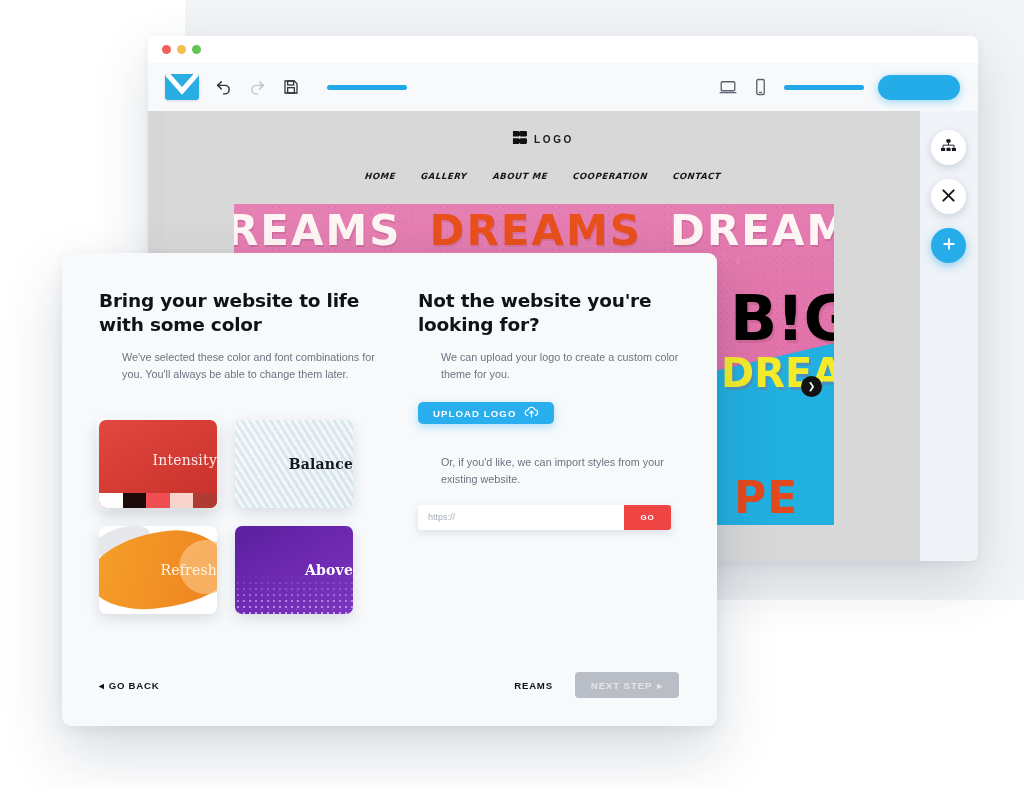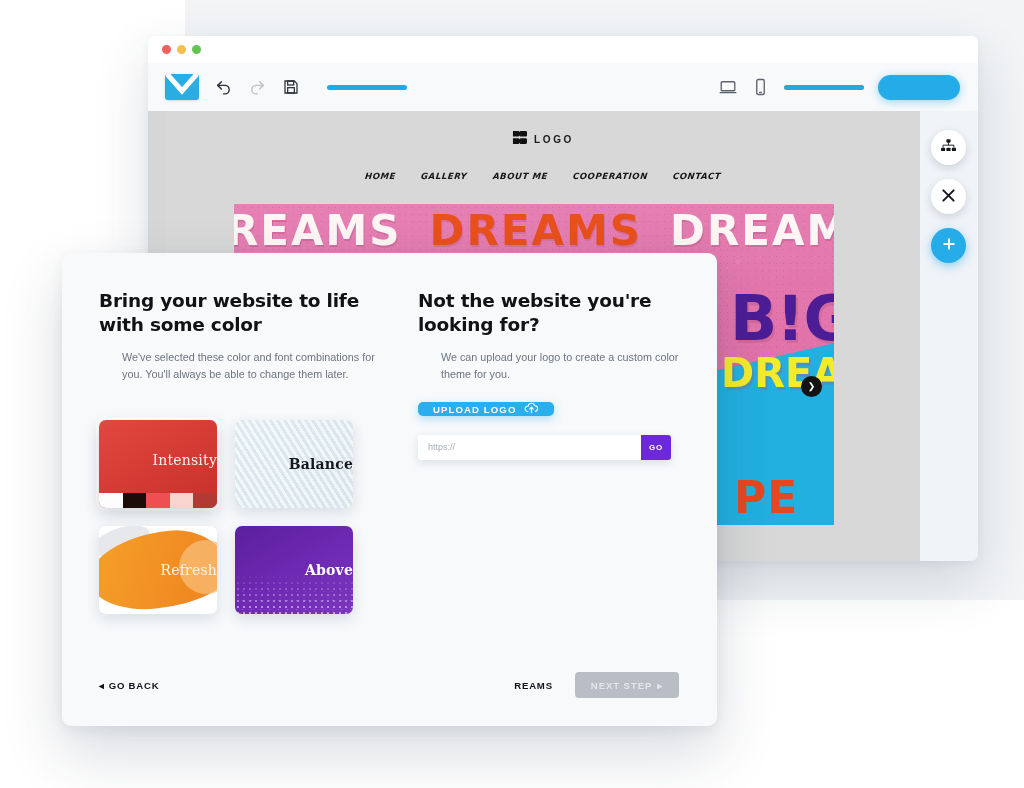--- a/index.html
+++ b/index.html
@@ -159,21 +159,21 @@
   .hero-word-o { color: #e8501c; text-shadow: 1px 2px 0 rgba(150,60,100,0.2); }
   .hero-strip-under {
     position: absolute; left:0; right:0; top: 48px; height: 8px;
     background: linear-gradient(90deg, rgba(255,255,255,0.08), rgba(255,255,255,0));
   }
   #hero-big {
     position: absolute; left: 496px; top: 78px;
     font-family: "DejaVu Sans", sans-serif;
     font-weight: 700;
     font-size: 62px;
-    color: #4c1d95;
+    color: #000000;
     letter-spacing: -1px;
     text-shadow: 2px 3px 0 rgba(170,80,120,0.3);
     white-space: nowrap;
   }
   #hero-dreams-yellow {
     position: absolute; left: 487px; top: 146px;
     font-family: "DejaVu Sans", sans-serif;
     font-weight: 700;
     font-size: 40px;
     color: #f4ec2b;
@@ -337,21 +337,21 @@
       radial-gradient(circle, rgba(190,150,235,0.6) 0.7px, transparent 1px);
     background-size: 6px 6px, 9px 9px;
     background-position: 0 0, 3px 4px;
     -webkit-mask-image: linear-gradient(to top, #000 0%, transparent 100%);
     mask-image: linear-gradient(to top, #000 0%, transparent 100%);
   }
 
   
   #upload-logo-button {
     margin-top: 20px;
-    height: 14px;
+    height: 22px;
     padding: 0 15px;
     background: #29aeee;
     color: #ffffff;
     border: none;
     border-radius: 5px;
     font-size: 9.6px;
     font-weight: 700;
     letter-spacing: 1.1px;
     display: inline-flex; align-items: center; gap: 8px;
     cursor: pointer;
@@ -374,22 +374,22 @@
     background: #ffffff;
     border-radius: 3px 0 0 3px;
     padding: 0 10px;
     font-family: "Liberation Sans", sans-serif;
     font-size: 9px;
     color: #4a515b;
     outline: none;
   }
   #import-url-input::placeholder { color: #a8aeb7; }
   #import-go-button {
-    width: 30px;
-    background: #6d28d9;
+    width: 47px;
+    background: #ef4444;
     border: none;
     border-radius: 0 3px 3px 0;
     color: #ffffff;
     font-size: 8px;
     font-weight: 700;
     letter-spacing: 0.8px;
     cursor: pointer;
   }
 
   
@@ -609,20 +609,21 @@
         <span>UPLOAD LOGO</span>
         <span>
           <svg width="15" height="12" viewBox="0 0 18 14" fill="none" stroke="#ffffff" stroke-width="1.4" stroke-linecap="round">
             <path d="M4.6 11.3 a3.3 3.3 0 0 1 .2 -6.6 a4.3 4.3 0 0 1 8.3 -.4 a3.4 3.4 0 0 1 .6 6.7"></path>
             <path d="M9 12.6 V6.3"></path>
               <path d="M6.9 8.2 L9 6.1 L11.1 8.2"></path>
           </svg>
         </span>
       </button>
 
+      <p class="dlg-p" id="import-hint">Or, if you'd like, we can import styles from your existing website.</p>
 
       <div id="import-row">
         <input id="import-url-input" type="text" placeholder="https://" style="">
         <button id="import-go-button">GO</button>
       </div>
     </div>
   </div>
 
   <div id="dialog-footer">
     <button id="go-back-button">

